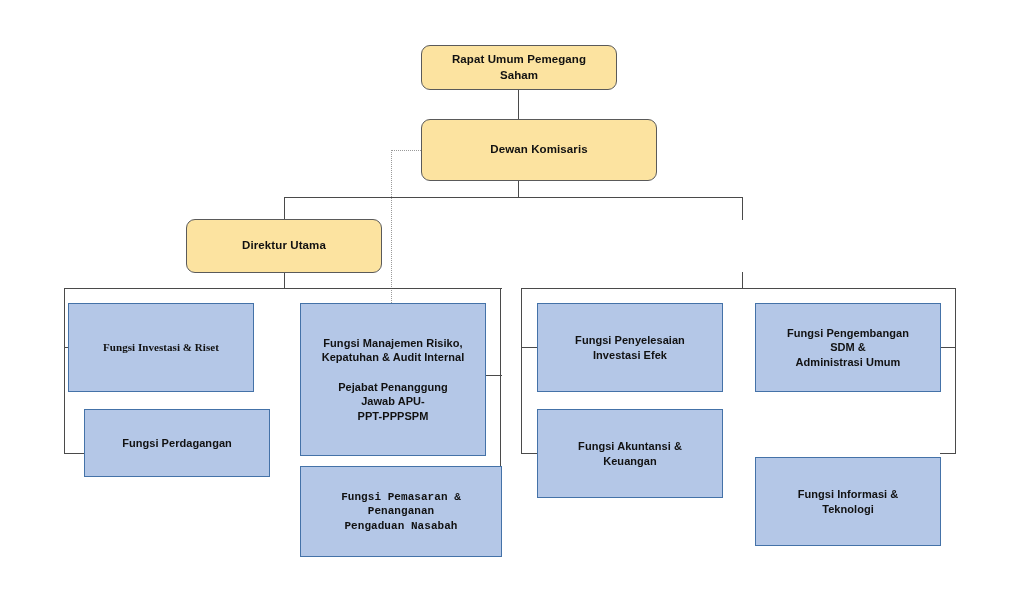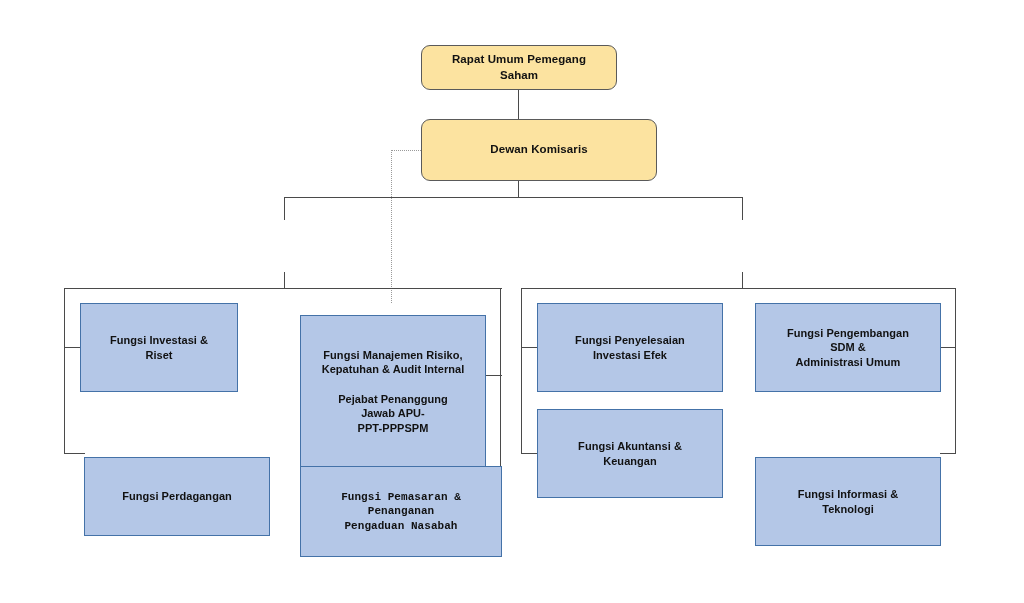--- a/index.html
+++ b/index.html
@@ -114,31 +114,34 @@
   <div class="ln h" style="left:940px; top:453px; width:16px;"></div>
 
   <div class="node exec" style="left:421px; top:45px; width:196px; height:45px;">
     <span class="label">Rapat Umum Pemegang Saham</span>
   </div>
 
   <div class="node exec" style="left:421px; top:119px; width:236px; height:62px;">
     <span class="label">Dewan Komisaris</span>
   </div>
 
+  <div class="node exec" style="left:186px; top:219px; width:196px; height:54px;">
+    <span class="label">Direktur Utama</span>
+  </div>
 
 
-  <div class="node unit" style="left:80px; top:303px; width:158px; height:89px;">
+  <div class="node unit" style="left:68px; top:303px; width:186px; height:89px;font-family:Liberation Serif, serif;">
     <span class="label">Fungsi Investasi &amp; Riset</span>
   </div>
 
-  <div class="node unit" style="left:84px; top:409px; width:186px; height:79px;margin-top:48px;">
+  <div class="node unit" style="left:84px; top:409px; width:186px; height:68px;">
     <span class="label">Fungsi Perdagangan</span>
   </div>
 
-  <div class="node unit" style="left:300px; top:303px; width:186px; height:153px;margin-top:12px;">
+  <div class="node unit" style="left:300px; top:303px; width:186px; height:153px;">
     <span class="label">Fungsi Manajemen Risiko,
 Kepatuhan &amp; Audit Internal
 
 Pejabat Penanggung Jawab APU-
 PPT-PPPSPM</span>
   </div>
 
   <div class="node unit" style="left:300px; top:466px; width:202px; height:91px;font-family:Liberation Mono, monospace;">
     <span class="label">Fungsi Pemasaran &amp; Penanganan
 Pengaduan Nasabah</span>

